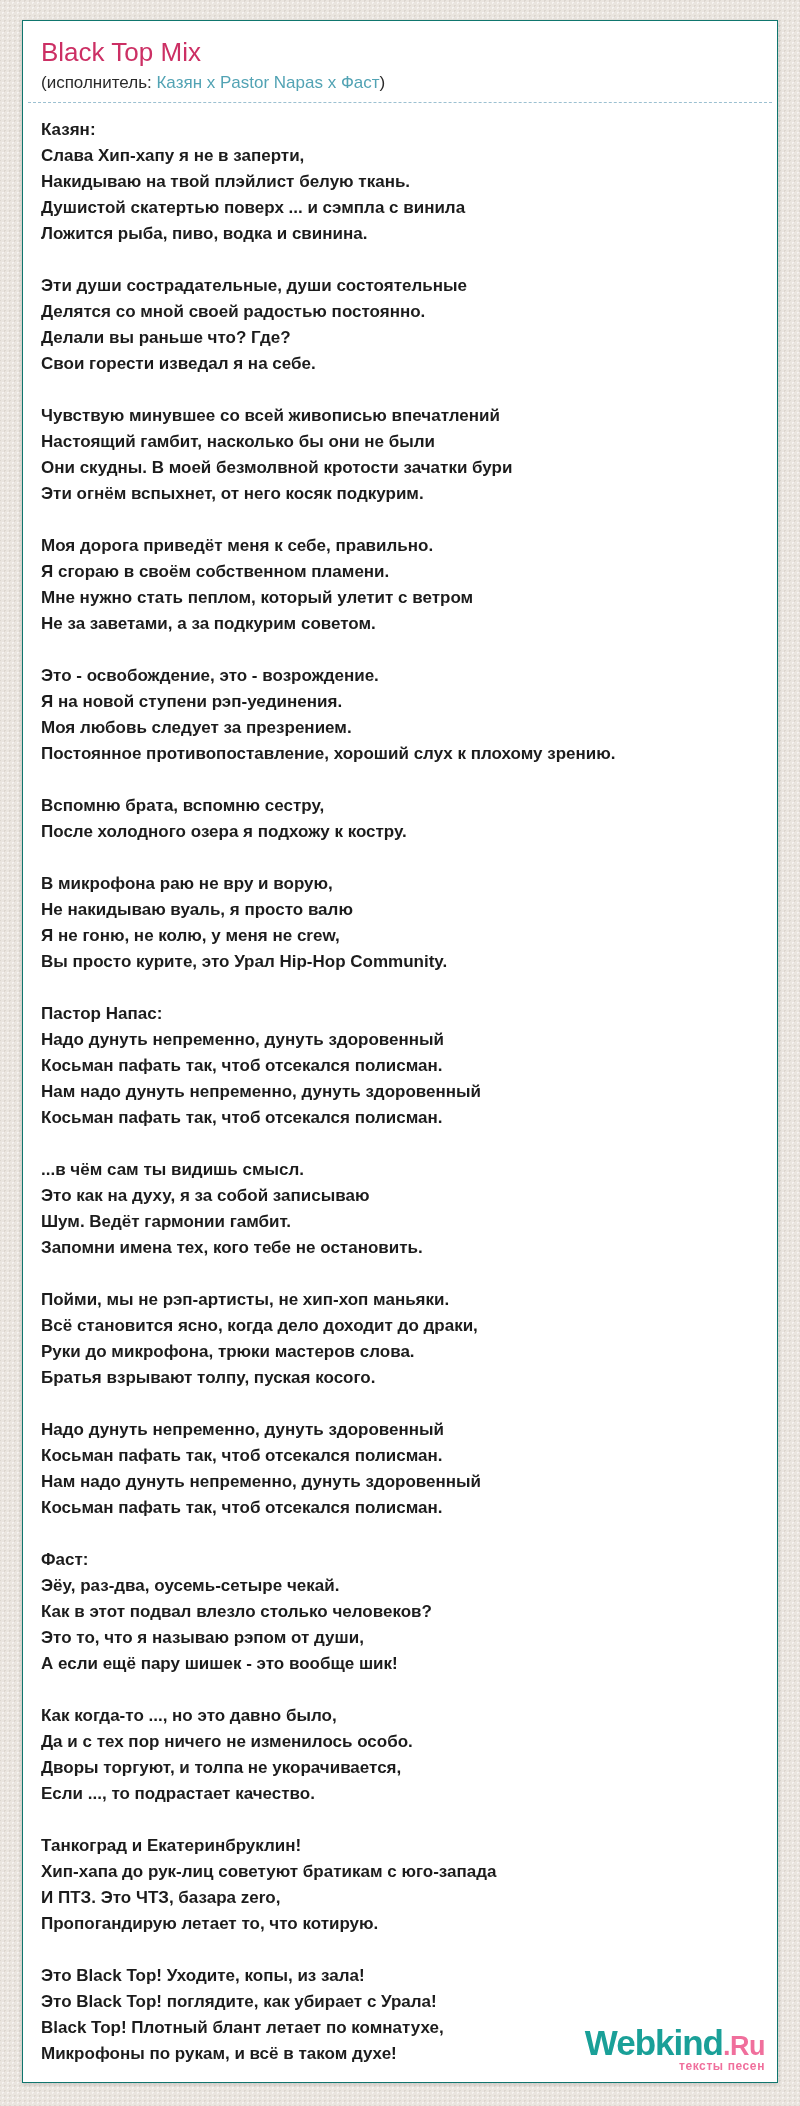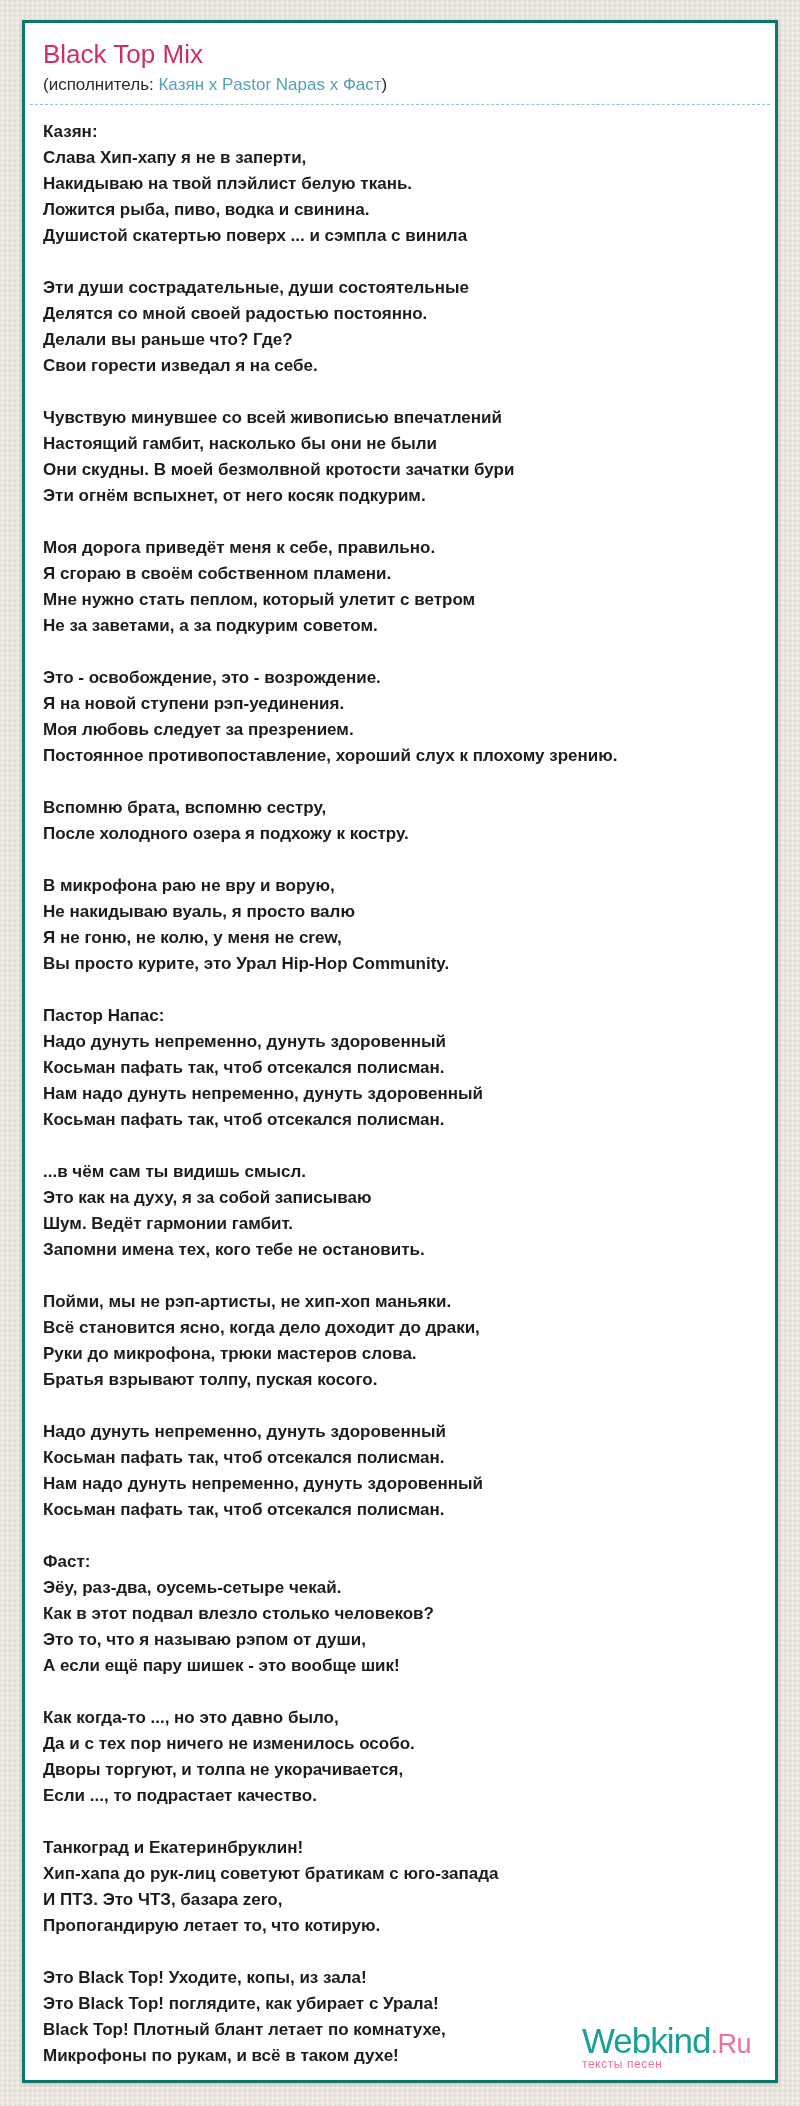--- a/index.html
+++ b/index.html
@@ -15,21 +15,21 @@
     background-size: 5px 5px, 5px 5px;
     background-position: 0 0, 2px 3px;
   }
   .card {
     position: relative;
     box-sizing: border-box;
     width: 756px;
     height: 2063px;
     margin: 20px auto 0;
     background: #ffffff;
-    border: 3px solid #0f766e;
+    border: 1px solid #0f766e;
     box-shadow: 0 1px 4px rgba(0,0,0,0.18);
     padding: 8px 18px 28px;
     overflow: hidden;
   }
   .header {
     margin: 0 -13px;
     padding: 0 13px 9px;
     border-bottom: 1px dashed #9cc0d1;
   }
   .title {
@@ -52,25 +52,26 @@
     margin-top: 14px;
     font-size: 17px;
     line-height: 26px;
     color: #1c1c1c;
     font-weight: bold;
   }
   .stanza { margin: 0 0 26px 0; }
   .line { white-space: pre-wrap; }
   .logo {
     position: absolute;
-    right: 24px;
+    right: 12px;
     bottom: 10px;
+    text-align: right;
     line-height: 1;
     cursor: pointer;
-    font-weight: normal;
+    font-weight: bold;
   }
   .logo-main {
     font-size: 35px;
     color: var(--logo-teal, #1aa098);
     letter-spacing: -1px;
   }
   .logo-suffix {
     font-size: 27px;
     color: var(--logo-pink, #f06f9c);
     letter-spacing: -0.5px;
@@ -89,22 +90,22 @@
   <div class="header">
     <h1 class="title">Black Top Mix</h1>
     <div class="artist-line"><span>(исполнитель: </span><a class="artist-link">Казян x Pastor Napas x Фаст</a><span>)</span></div>
   </div>
 
   <div class="lyrics">
       <div class="stanza">
         <div class="line">Казян:</div>
         <div class="line">Слава Хип-хапу я не в заперти,</div>
         <div class="line">Накидываю на твой плэйлист белую ткань.</div>
+        <div class="line">Душистой скатертью поверх ... и сэмпла с винила</div>
         <div class="line">Ложится рыба, пиво, водка и свинина.</div>
-        <div class="line">Душистой скатертью поверх ... и сэмпла с винила</div>
       </div>
       <div class="stanza">
         <div class="line">Эти души сострадательные, души состоятельные</div>
         <div class="line">Делятся со мной своей радостью постоянно.</div>
         <div class="line">Делали вы раньше что? Где?</div>
         <div class="line">Свои горести изведал я на себе.</div>
       </div>
       <div class="stanza">
         <div class="line">Чувствую минувшее со всей живописью впечатлений</div>
         <div class="line">Настоящий гамбит, насколько бы они не были</div>

